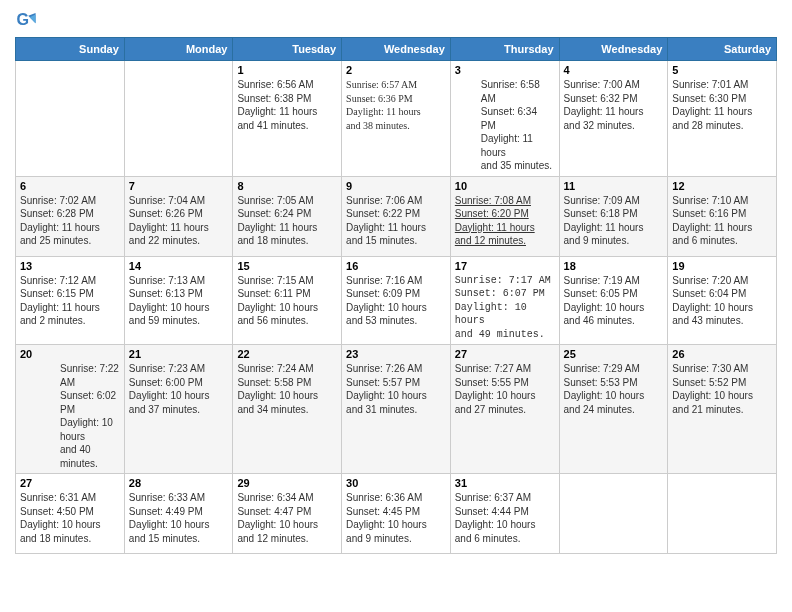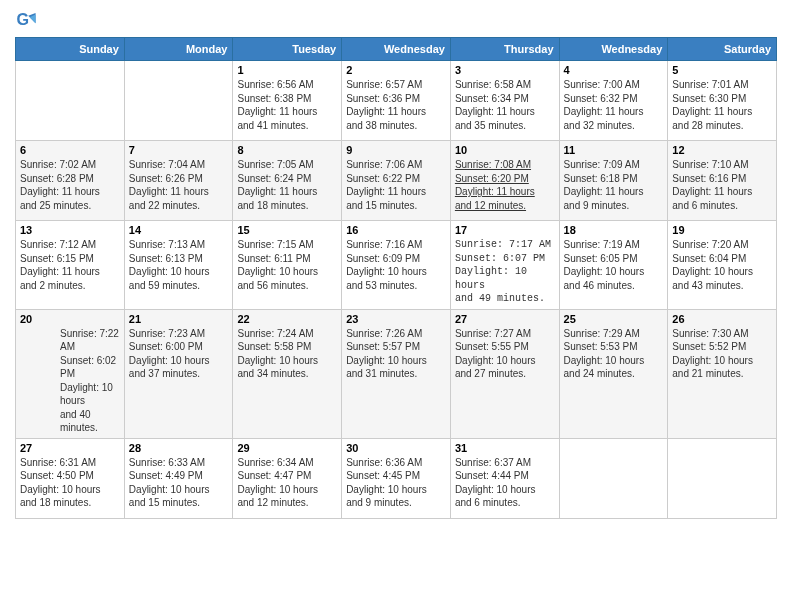--- a/index.html
+++ b/index.html
@@ -132,28 +132,28 @@
           <td class="empty-cell"></td>
           <td>
             <span class="day-num">1</span>
             <div class="day-info" style="white-space: pre-line;">Sunrise: 6:56 AM
 Sunset: 6:38 PM
 Daylight: 11 hours
 and 41 minutes.</div>
           </td>
           <td>
             <span class="day-num">2</span>
-            <div class="day-info" style="white-space: pre-line;">Sunrise: 6:57 AM
+            <div class="day-info" style="white-space: pre-line; font-family: Liberation Serif, serif;">Sunrise: 6:57 AM
 Sunset: 6:36 PM
 Daylight: 11 hours
 and 38 minutes.</div>
           </td>
           <td>
             <span class="day-num">3</span>
-            <div class="day-info" style="white-space: pre-line;">Sunrise: 6:58 AM
+            <div class="day-info" style="white-space: pre-line; margin-left: 26px;">Sunrise: 6:58 AM
 Sunset: 6:34 PM
 Daylight: 11 hours
 and 35 minutes.</div>
           </td>
           <td>
             <span class="day-num">4</span>
             <div class="day-info" style="white-space: pre-line;">Sunrise: 7:00 AM
 Sunset: 6:32 PM
 Daylight: 11 hours
 and 32 minutes.</div>

